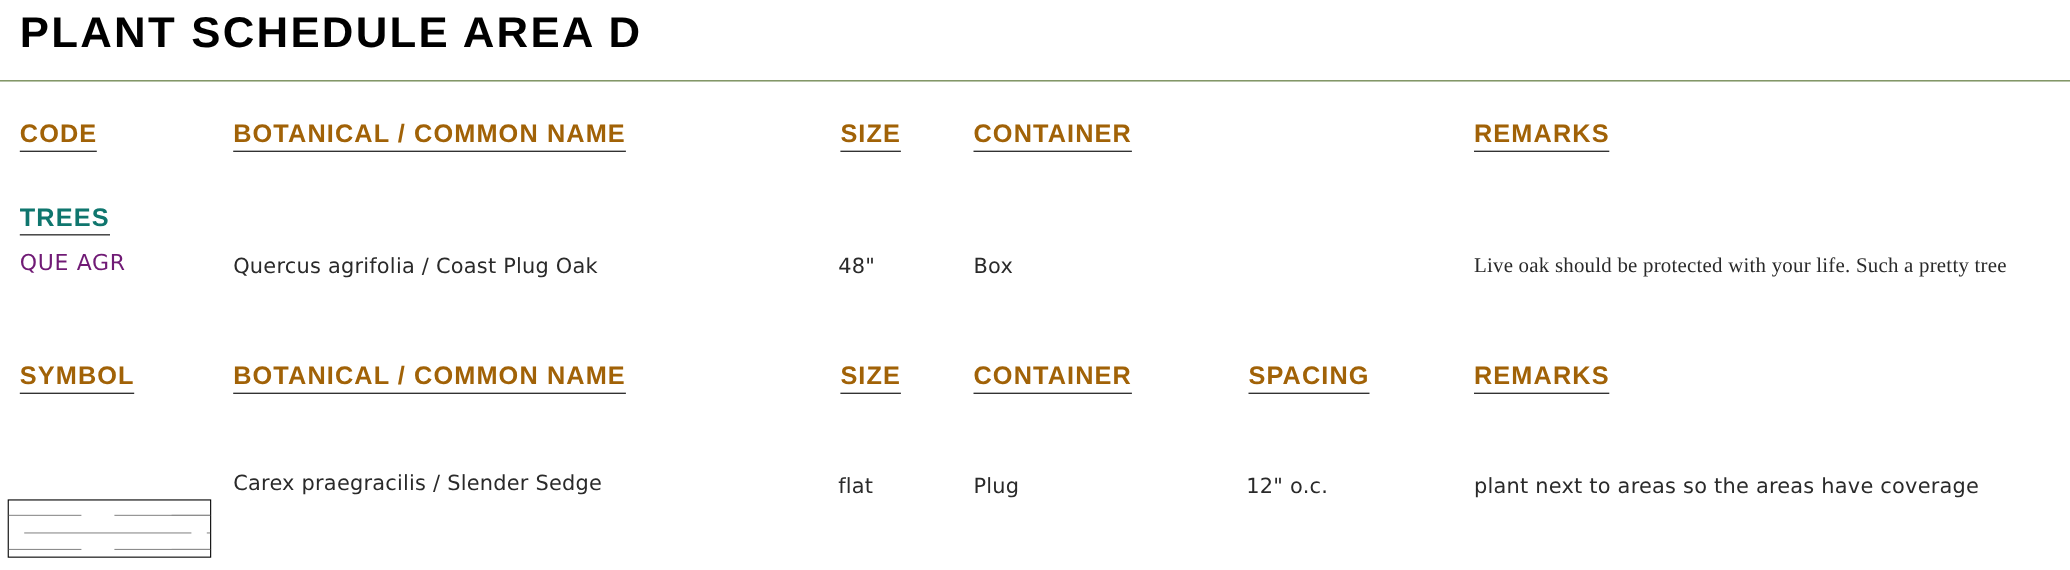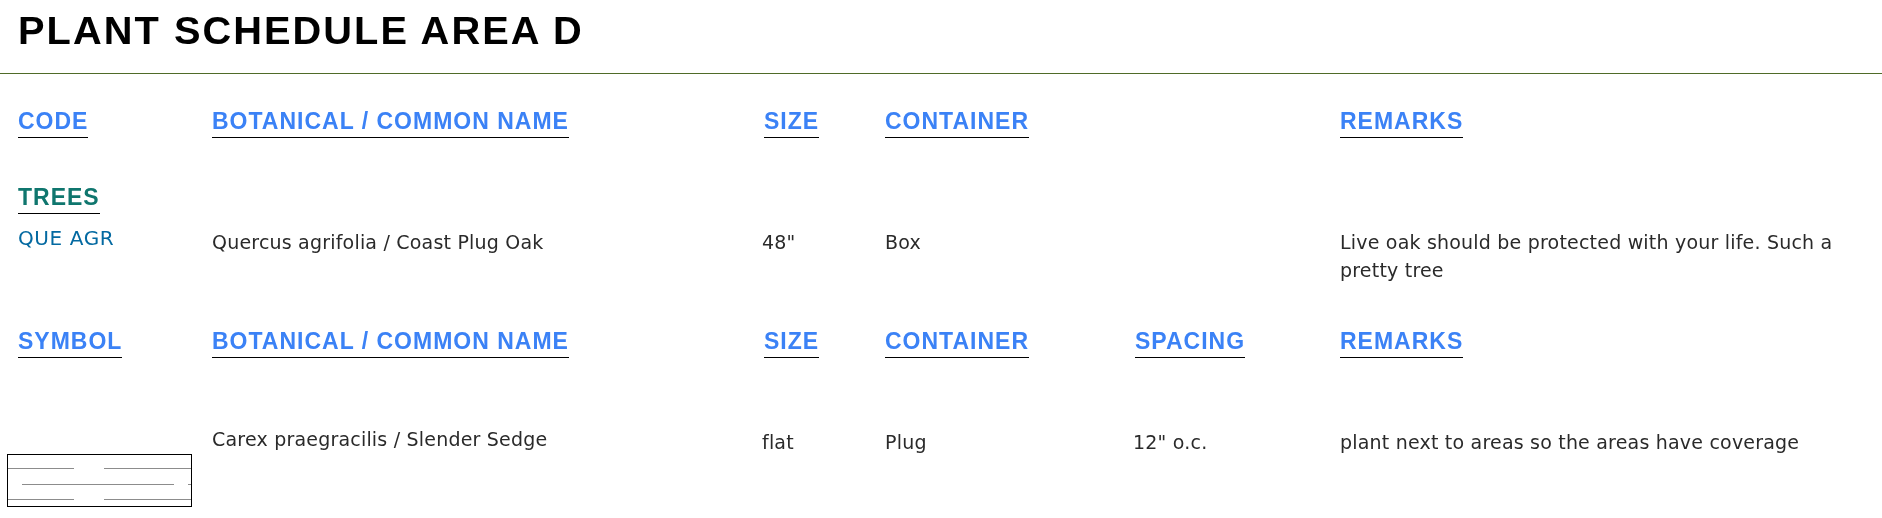--- a/index.html
+++ b/index.html
@@ -53,21 +53,21 @@
     position: absolute;
     white-space: nowrap;
   }
 
   
   .colhead {
     font-family: "Liberation Sans", sans-serif;
     font-weight: bold;
     font-size: 23px;
     letter-spacing: 1.0px;
-    color: #3b82f6;
+    color: #a16207;
     line-height: 26px;
     padding-bottom: 3px;
     border-bottom: 1.6px solid #000000;
     display: inline-block;
   }
 
   
   .section {
     font-family: "Liberation Sans", sans-serif;
     font-weight: bold;
@@ -84,27 +84,28 @@
   .body-text {
     font-family: "DejaVu Sans", sans-serif;
     font-weight: 400;
     font-size: 19px;
     letter-spacing: 0.2px;
     color: #2a2a2a;
     line-height: 28px;
   }
   .body-text.wrap {
     white-space: normal;
+    font-family: Liberation Serif, serif;
   }
   .code-text {
     font-family: "DejaVu Sans", sans-serif;
     font-weight: 400;
     font-size: 20px;
     letter-spacing: 0.6px;
-    color: #0369a1;
+    color: #701a75;
     line-height: 24px;
   }
 
   
   .swatch {
     position: absolute;
     border: 1.4px solid #000000;
     background: #ffffff;
     box-sizing: border-box;
     overflow: hidden;

